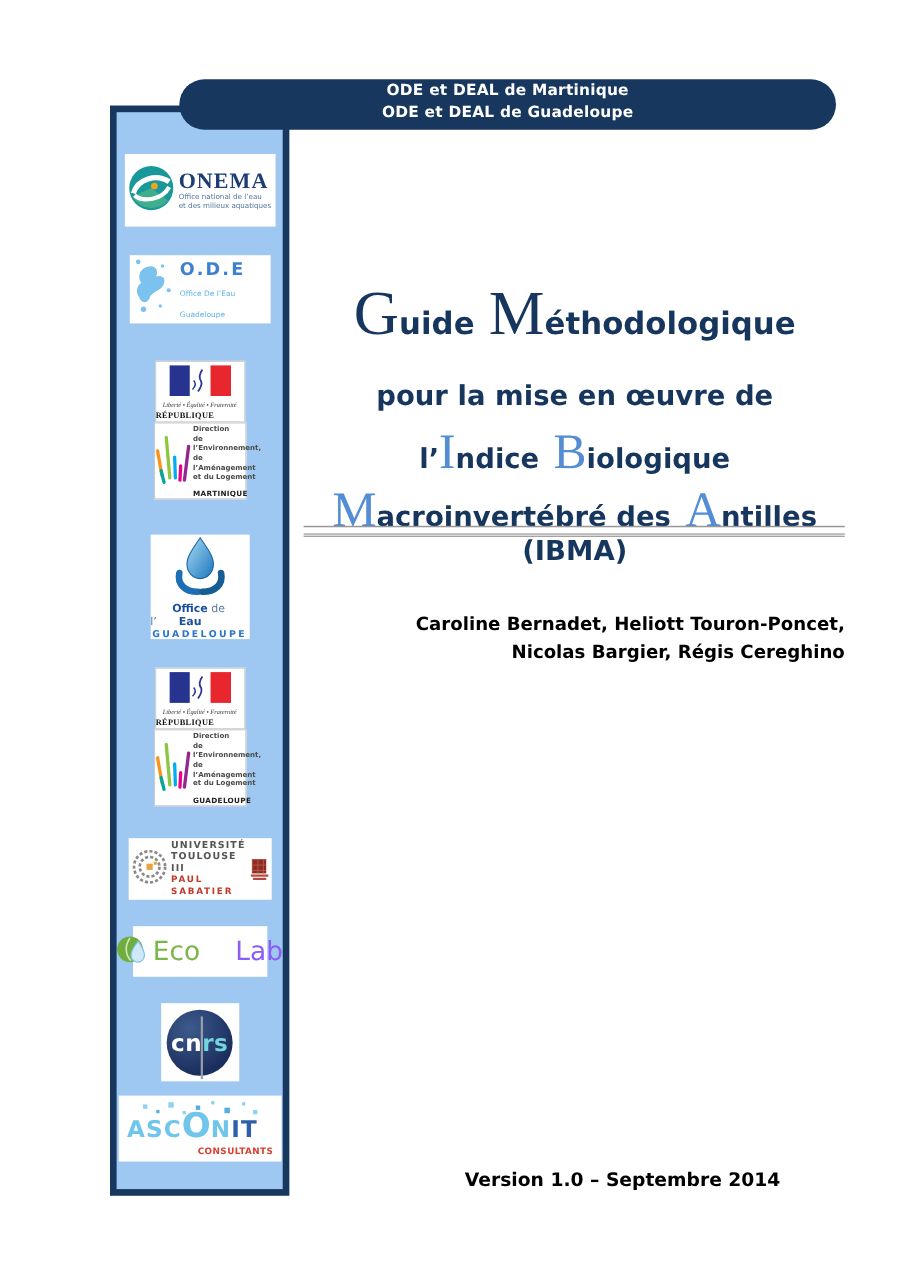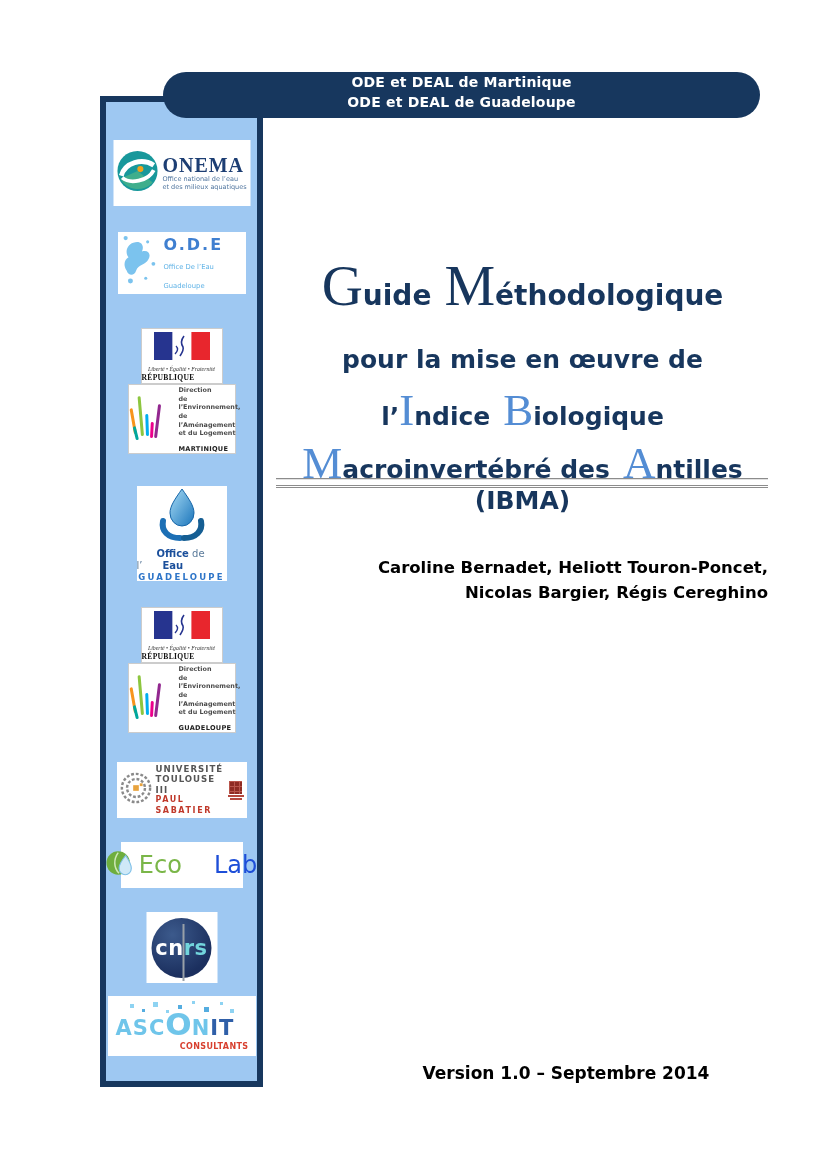--- a/index.html
+++ b/index.html
@@ -33,22 +33,22 @@
   
   .rf{width:82px;height:56px;flex-direction:column;justify-content:flex-start;
       border:1px solid #cccccc;box-sizing:border-box;padding-top:3px;}
   .rf1{top:226px;} .rf2{top:505px;}
   .rf .motto{font-family:"Liberation Serif",serif;font-style:italic;font-size:5.8px;
              color:#333;line-height:8px;margin-top:1px;}
   .rf .nm{font-family:"Liberation Serif",serif;font-weight:bold;font-size:7.6px;
           color:#111;letter-spacing:.3px;line-height:10px;}
 
   
-  .deal{width:108px;height:70px;border:1px solid #cccccc;box-sizing:border-box;
-        justify-content:flex-start;padding:4px 3px 3px 4px;gap:19px;}
+  .deal{width:84px;height:70px;border:1px solid #cccccc;box-sizing:border-box;
+        justify-content:flex-start;padding:4px 3px 3px 4px;gap:4px;}
   .deal1{top:282px;} .deal2{top:561px;}
   .bars{position:relative;width:27px;height:56px;flex:0 0 27px;}
   .bar{position:absolute;width:3px;border-radius:2px;transform-origin:bottom center;}
   .deal .txt{display:flex;flex-direction:column;}
   .deal .ln{font-size:6.4px;font-weight:bold;color:#4A4A4A;line-height:8.6px;}
   .deal .rg{font-size:6.6px;font-weight:bold;color:#222;margin-top:7px;letter-spacing:.3px;}
 
   
   .oeg{top:384px;width:90px;height:95px;flex-direction:column;padding-top:2px;box-sizing:border-box;}
   .oeg .nmrow{font-size:10px;color:#1B4F9B;line-height:12px;margin-top:1px;}
@@ -64,21 +64,21 @@
   .ut3 .sq{width:13px;height:13px;background:#8E2B23;
            background-image:linear-gradient(#b8554b 1px,transparent 1px),
                             linear-gradient(90deg,#b8554b 1px,transparent 1px);
            background-size:5px 5px;}
   .ut3 .tl{width:16px;height:2px;background:#B5493F;}
   .ut3 .tl2{width:12px;height:2px;background:#B5493F;}
 
   
   .ecolab{top:740px;width:122px;height:46px;gap:3px;}
   .ecolab .nm{font-size:24px;line-height:26px;}
-  .ecolab .eco{color:#7AB648;} .ecolab .lab{color:#1d4ed8;margin-left:32px;}
+  .ecolab .eco{color:#7AB648;} .ecolab .lab{color:#8b5cf6;margin-left:32px;}
 
   
   .cnrs{top:810px;width:71px;height:71px;}
   .sphere{position:relative;width:60px;height:60px;border-radius:50%;
           background:radial-gradient(circle at 35% 28%,#3C5A8C,#1B2F5E 72%);
           display:flex;align-items:center;justify-content:center;}
   .sphere .t{font-weight:bold;font-size:21px;letter-spacing:.5px;z-index:3;}
   .sphere .cn{color:#ffffff;} .sphere .rs{color:#72D4DC;}
   .cnrsline{position:absolute;left:36px;top:12px;width:2px;height:57px;background:#98A0A8;z-index:2;}
 

